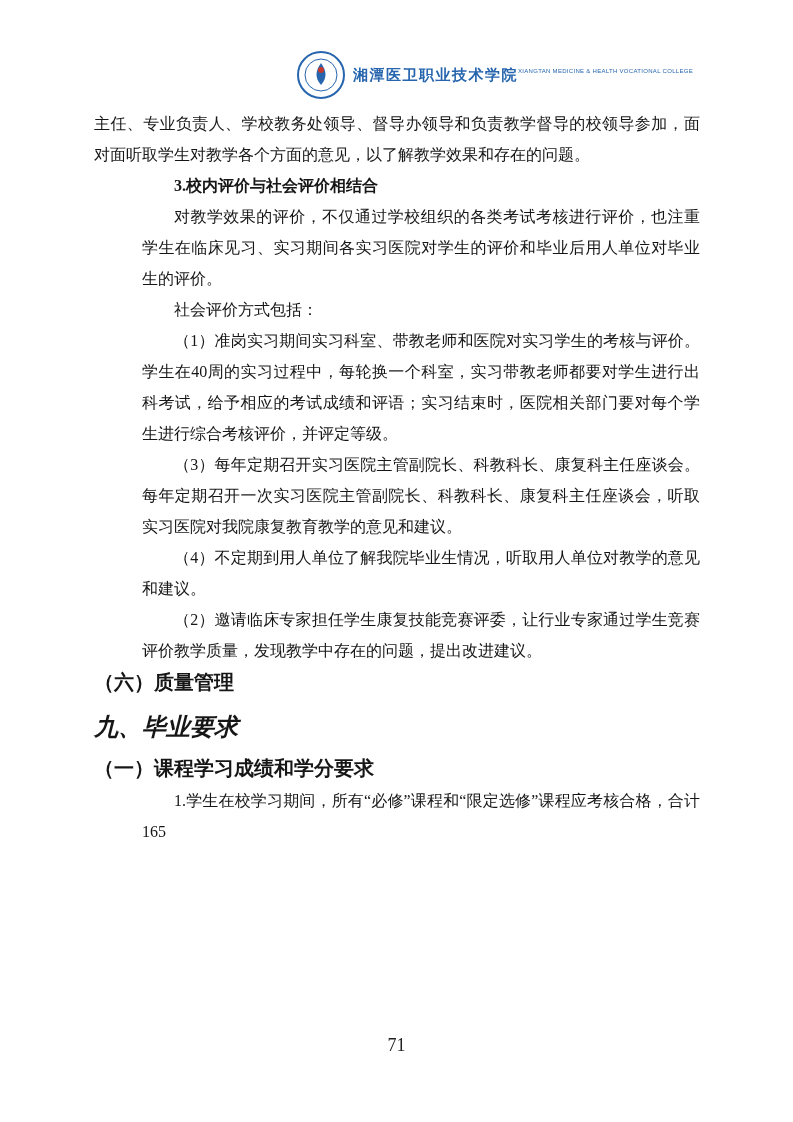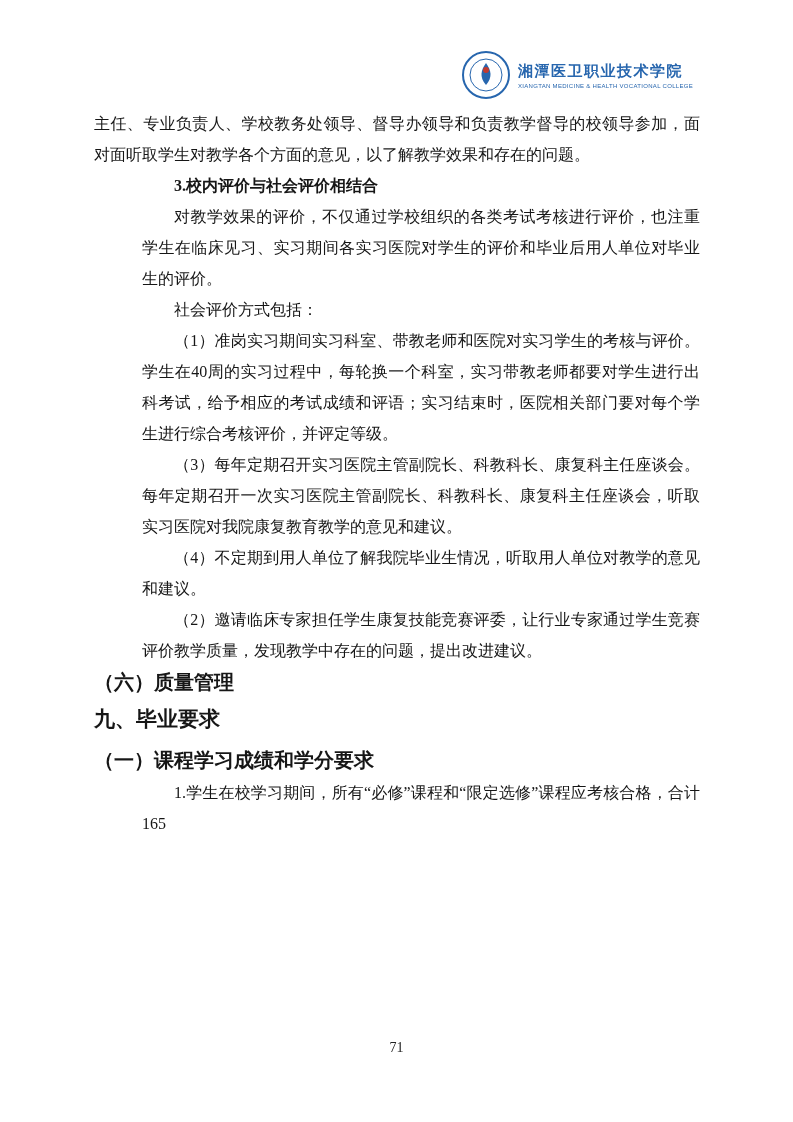--- a/index.html
+++ b/index.html
@@ -18,21 +18,21 @@
   
   .logo {
     position: absolute;
     top: 50px;
     right: 100px;
     display: flex;
     align-items: center;
     gap: 7px;
   }
   .emblem svg { display: block; }
-  .logo-text { display: flex; flex-direction: column; justify-content: center; }
+  .logo-text { display: flex; flex-direction: row; justify-content: center; }
   .logo-cn {
     font-size: 15px;
     font-weight: bold;
     color: #2766ae;
     letter-spacing: 1.5px;
     white-space: nowrap;
   }
   .logo-en {
     font-size: 6px;
     color: #2766ae;
@@ -57,39 +57,40 @@
   .bold { font-weight: bold; }
   .h3 {
     font-weight: bold;
     font-family: "Liberation Sans", "DejaVu Sans", sans-serif;
     font-size: 20px;
     line-height: 33px;
   }
   .h1 {
     font-weight: bold;
     font-family: "Liberation Sans", "DejaVu Sans", sans-serif;
-    font-size: 21px;
+    font-size: 24px;
     line-height: 40px;
-    margin: 0 0 4px;
+    margin: 8px 0 4px;
+    font-style: italic;
   }
   .h2 {
     font-weight: bold;
     font-family: "Liberation Sans", "DejaVu Sans", sans-serif;
     font-size: 20px;
     line-height: 34px;
   }
 
   
   .footer {
     position: absolute;
     bottom: 66px;
     left: 0;
     width: 100%;
     text-align: center;
-    font-size: 14px;
+    font-size: 18px;
     color: #222;
   }
 </style>
 </head>
 <body>
 
 <div class="page">
 
   <div class="logo">
     <span class="emblem">

